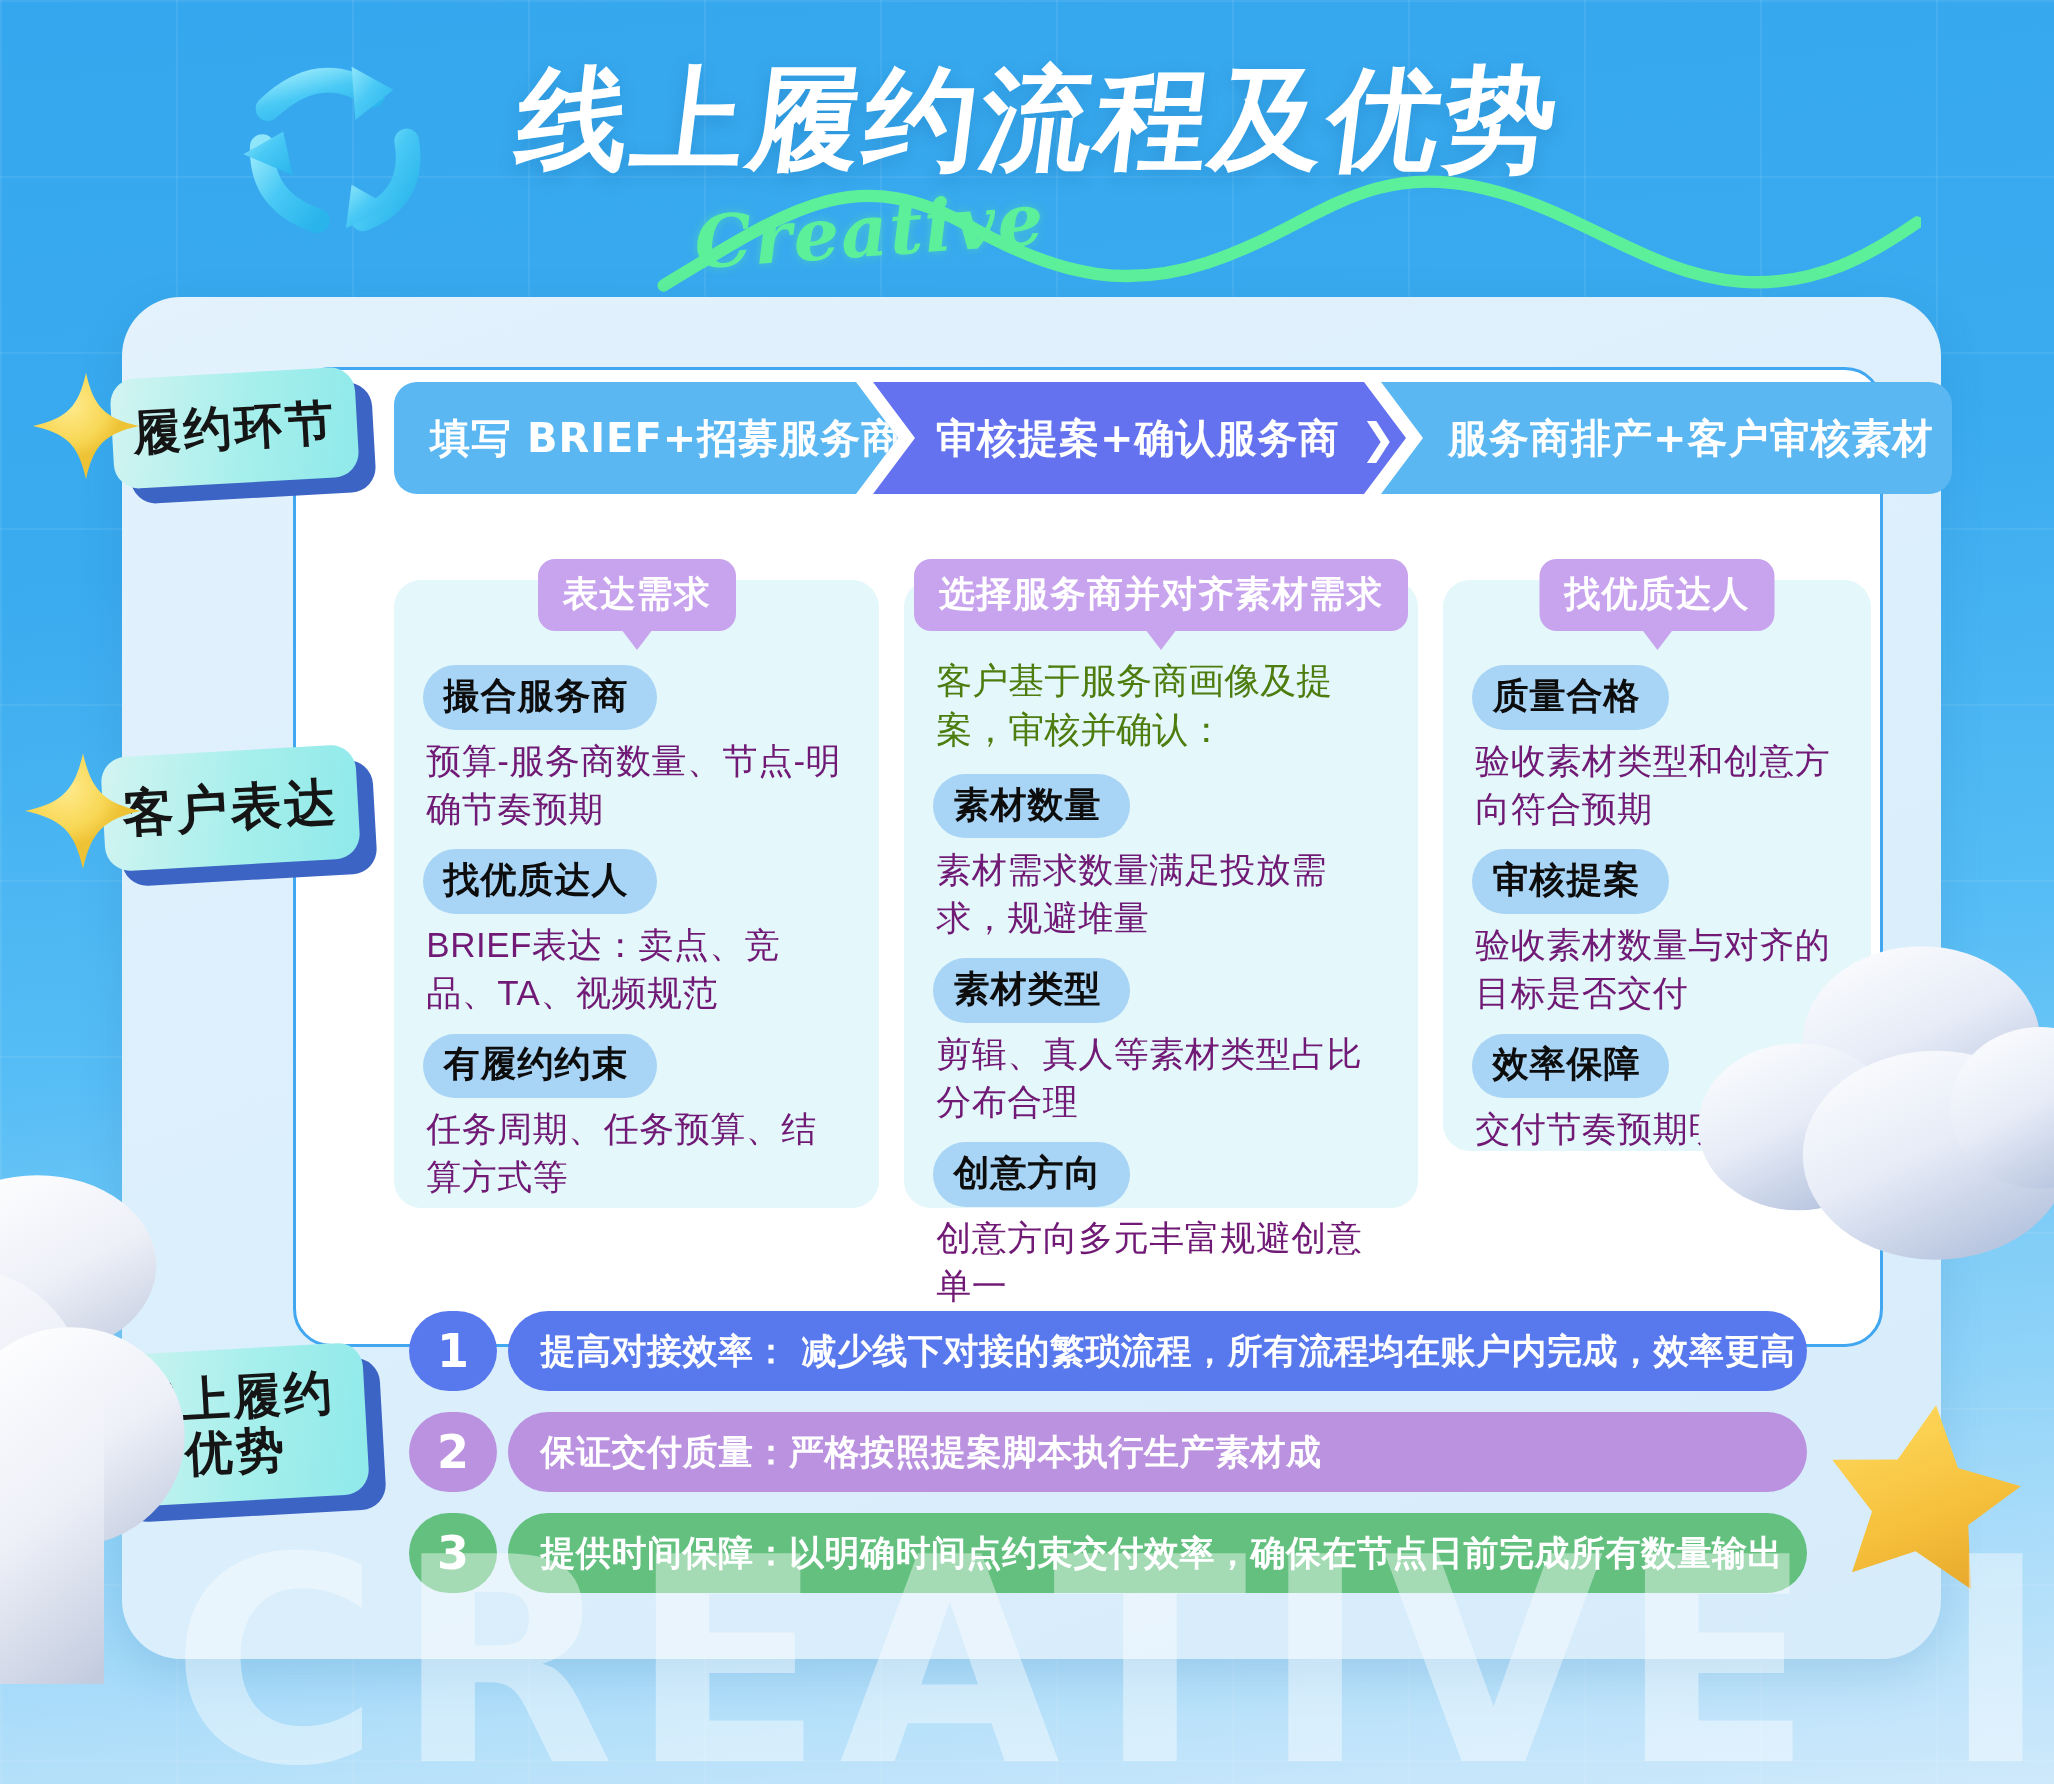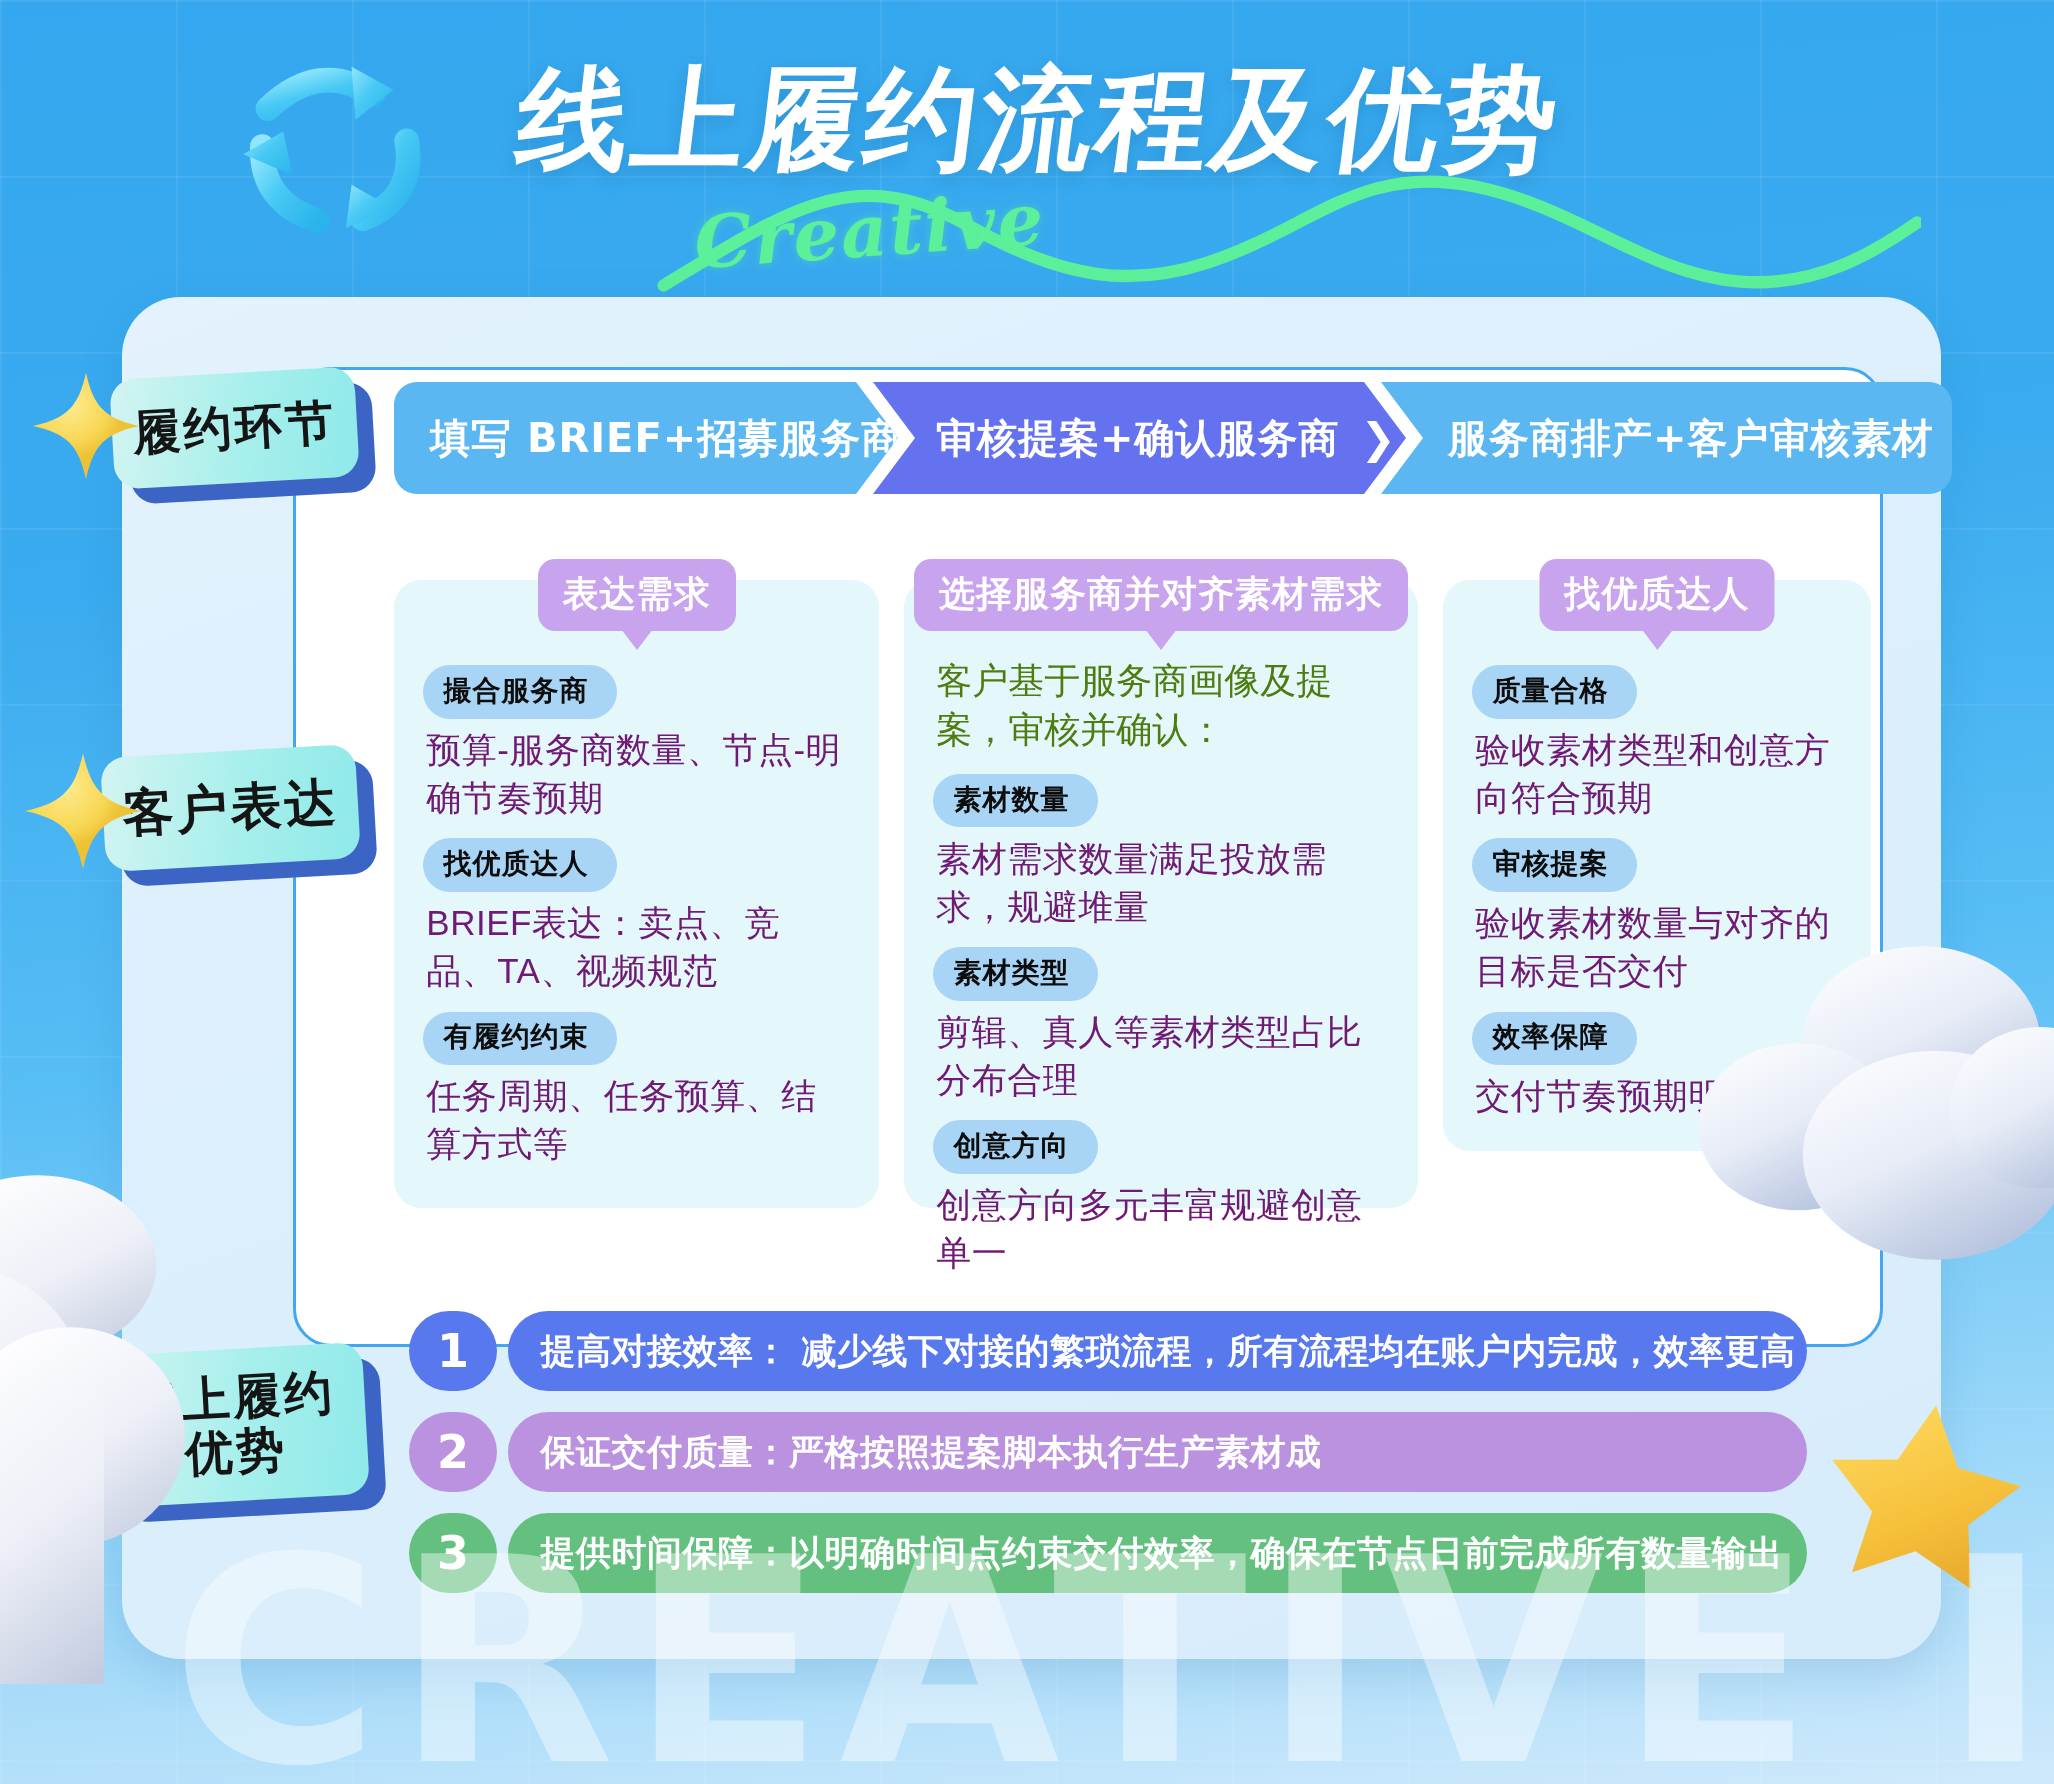--- a/index.html
+++ b/index.html
@@ -141,21 +141,21 @@
   }
   .col-head::after {
     content: ""; position: absolute; left: 50%; bottom: -19px;
     transform: translateX(-50%);
     border-left: 16px solid transparent; border-right: 16px solid transparent;
     border-top: 21px solid #c9a4ee;
   }
 
   .pill {
     display: inline-block; background: #a8d4f5; color: #0d0d0d;
-    font-weight: 800; font-size: 28px; border-radius: 950px;
+    font-weight: 800; font-size: 36px; border-radius: 950px;
     padding: 6.7px 28.5px 8.6px 21px; margin: 13.3px 0 5.7px 0;
     letter-spacing: 1px;
     font-family: "DejaVu Sans", "Liberation Sans", sans-serif;
   }
   .para {
     color: #701a75; font-size: 35px; line-height: 1.36;
     letter-spacing: 0.5px; margin: 1.9px 0 3.8px 3.8px;
   }
   .intro { color: #4d7c0f; font-size: 36px; line-height: 1.38; margin: 3.8px 0 5.7px 3.8px; }
 

